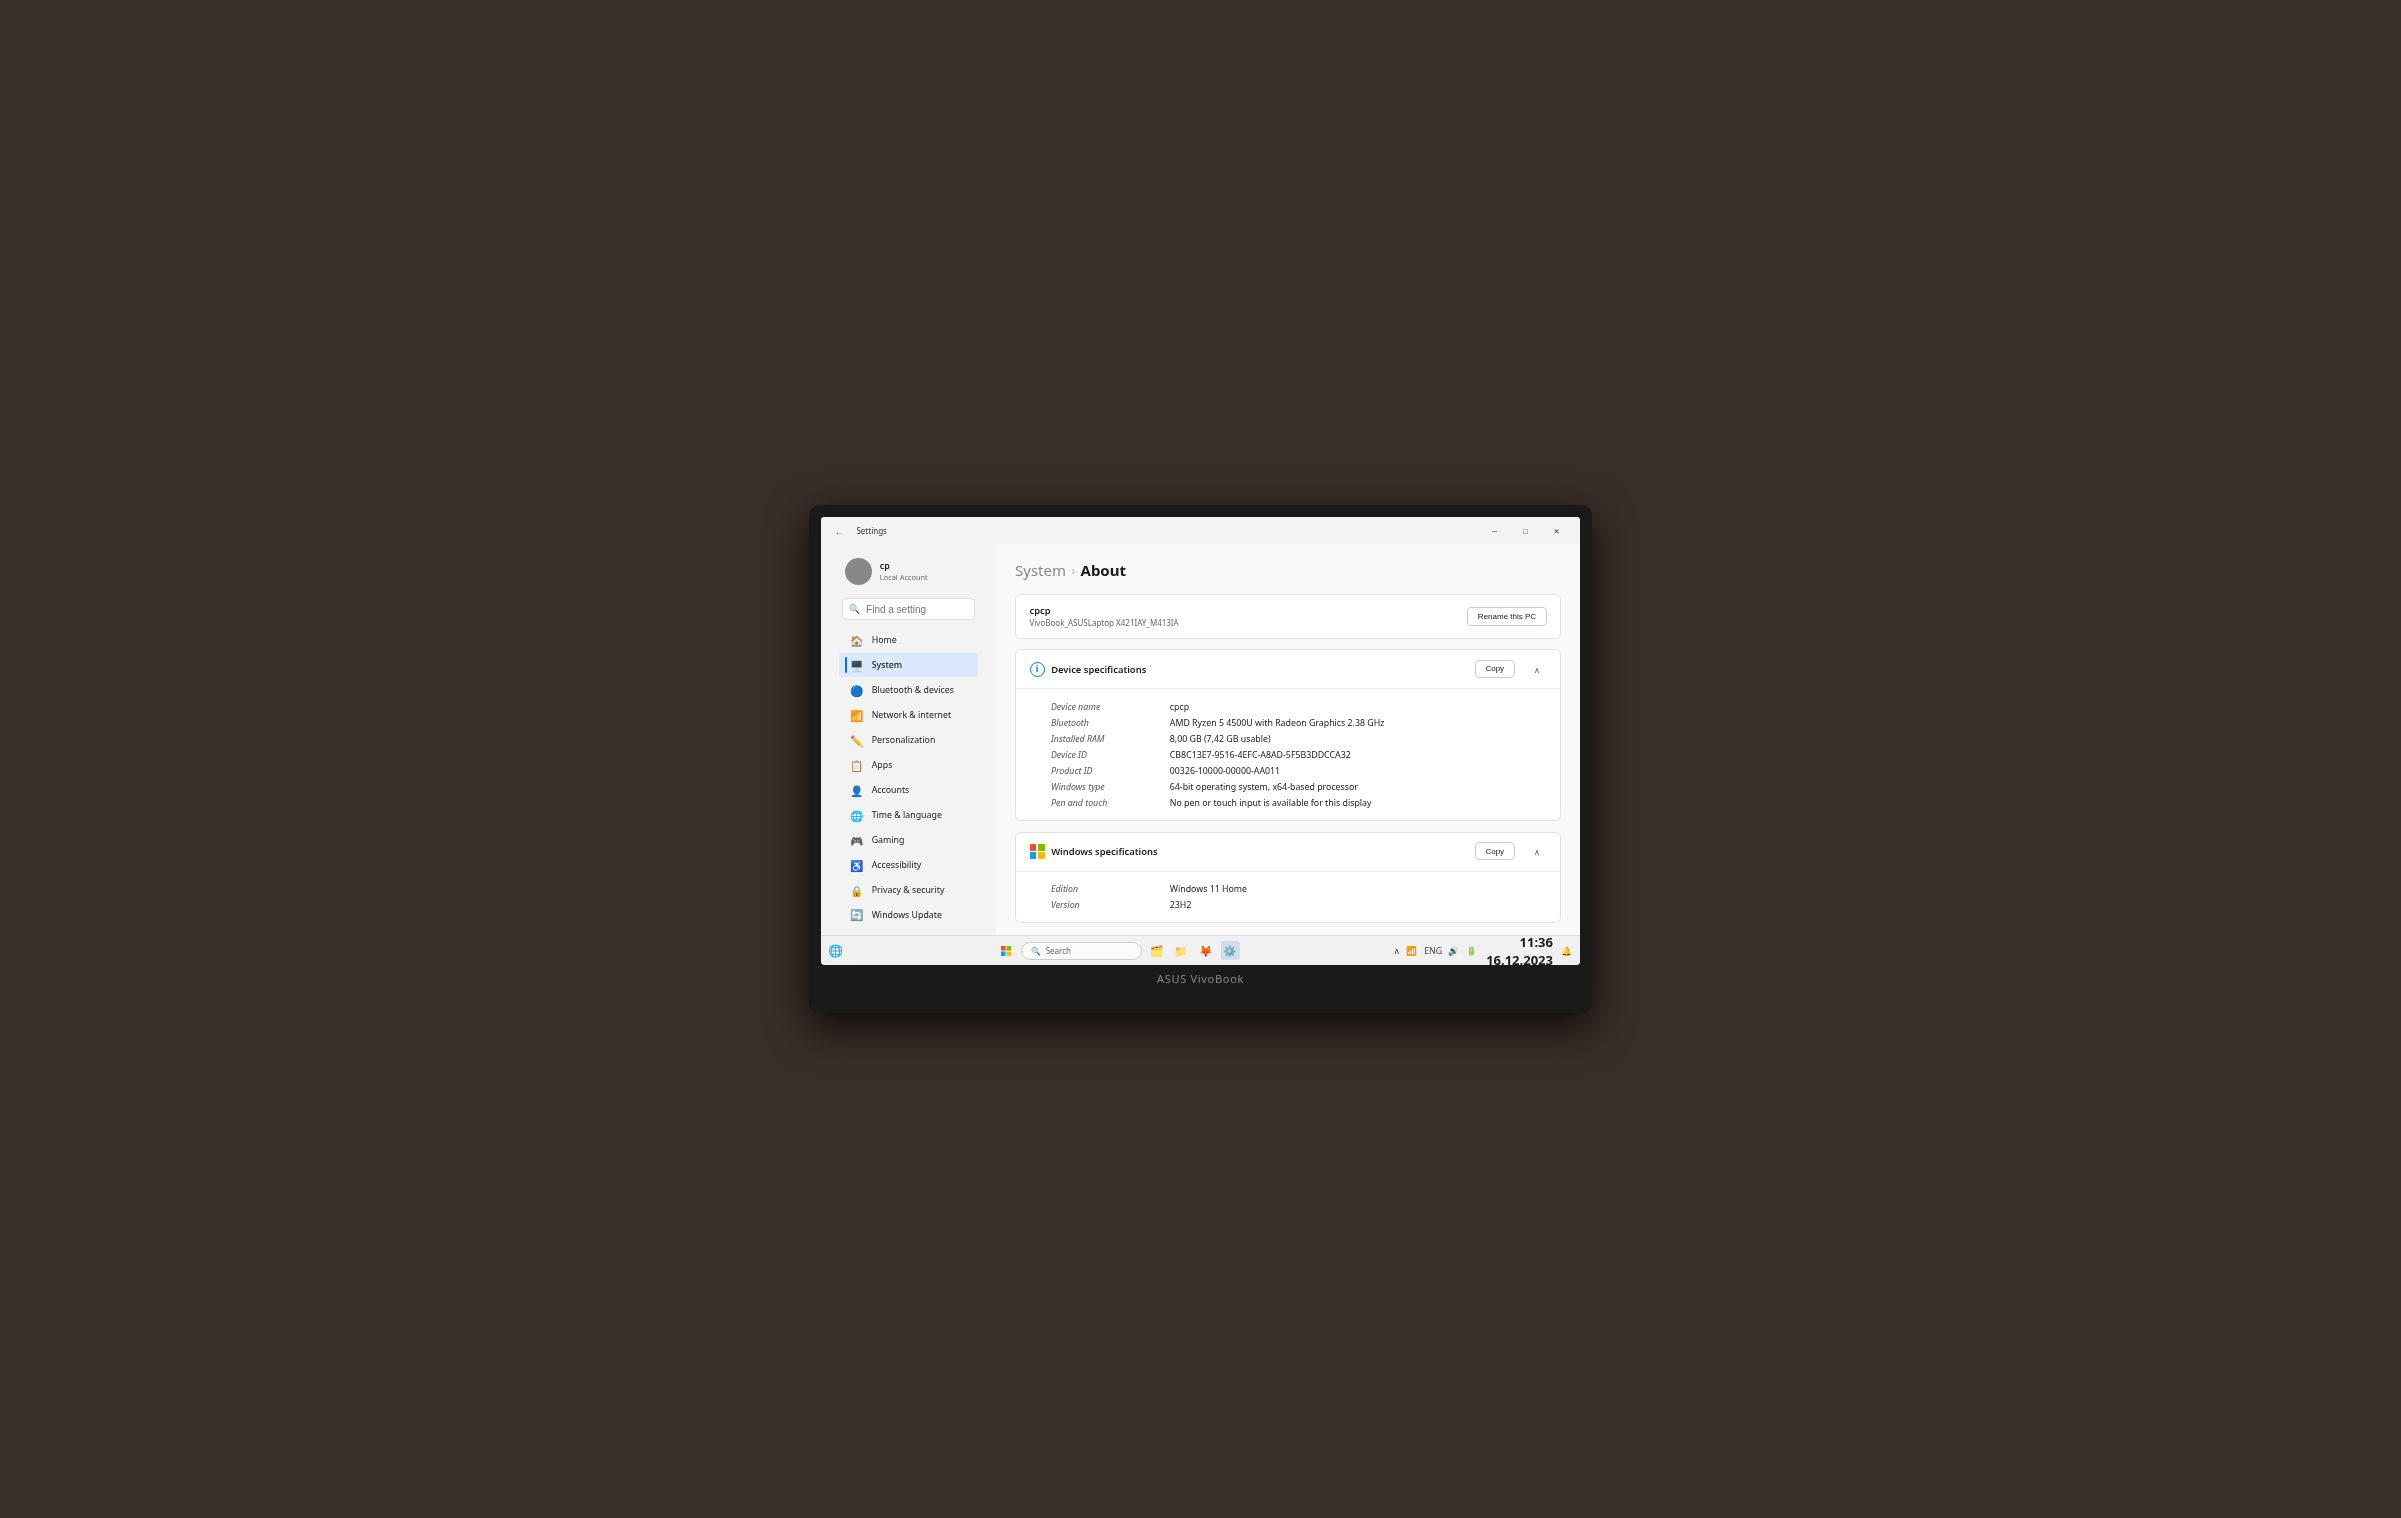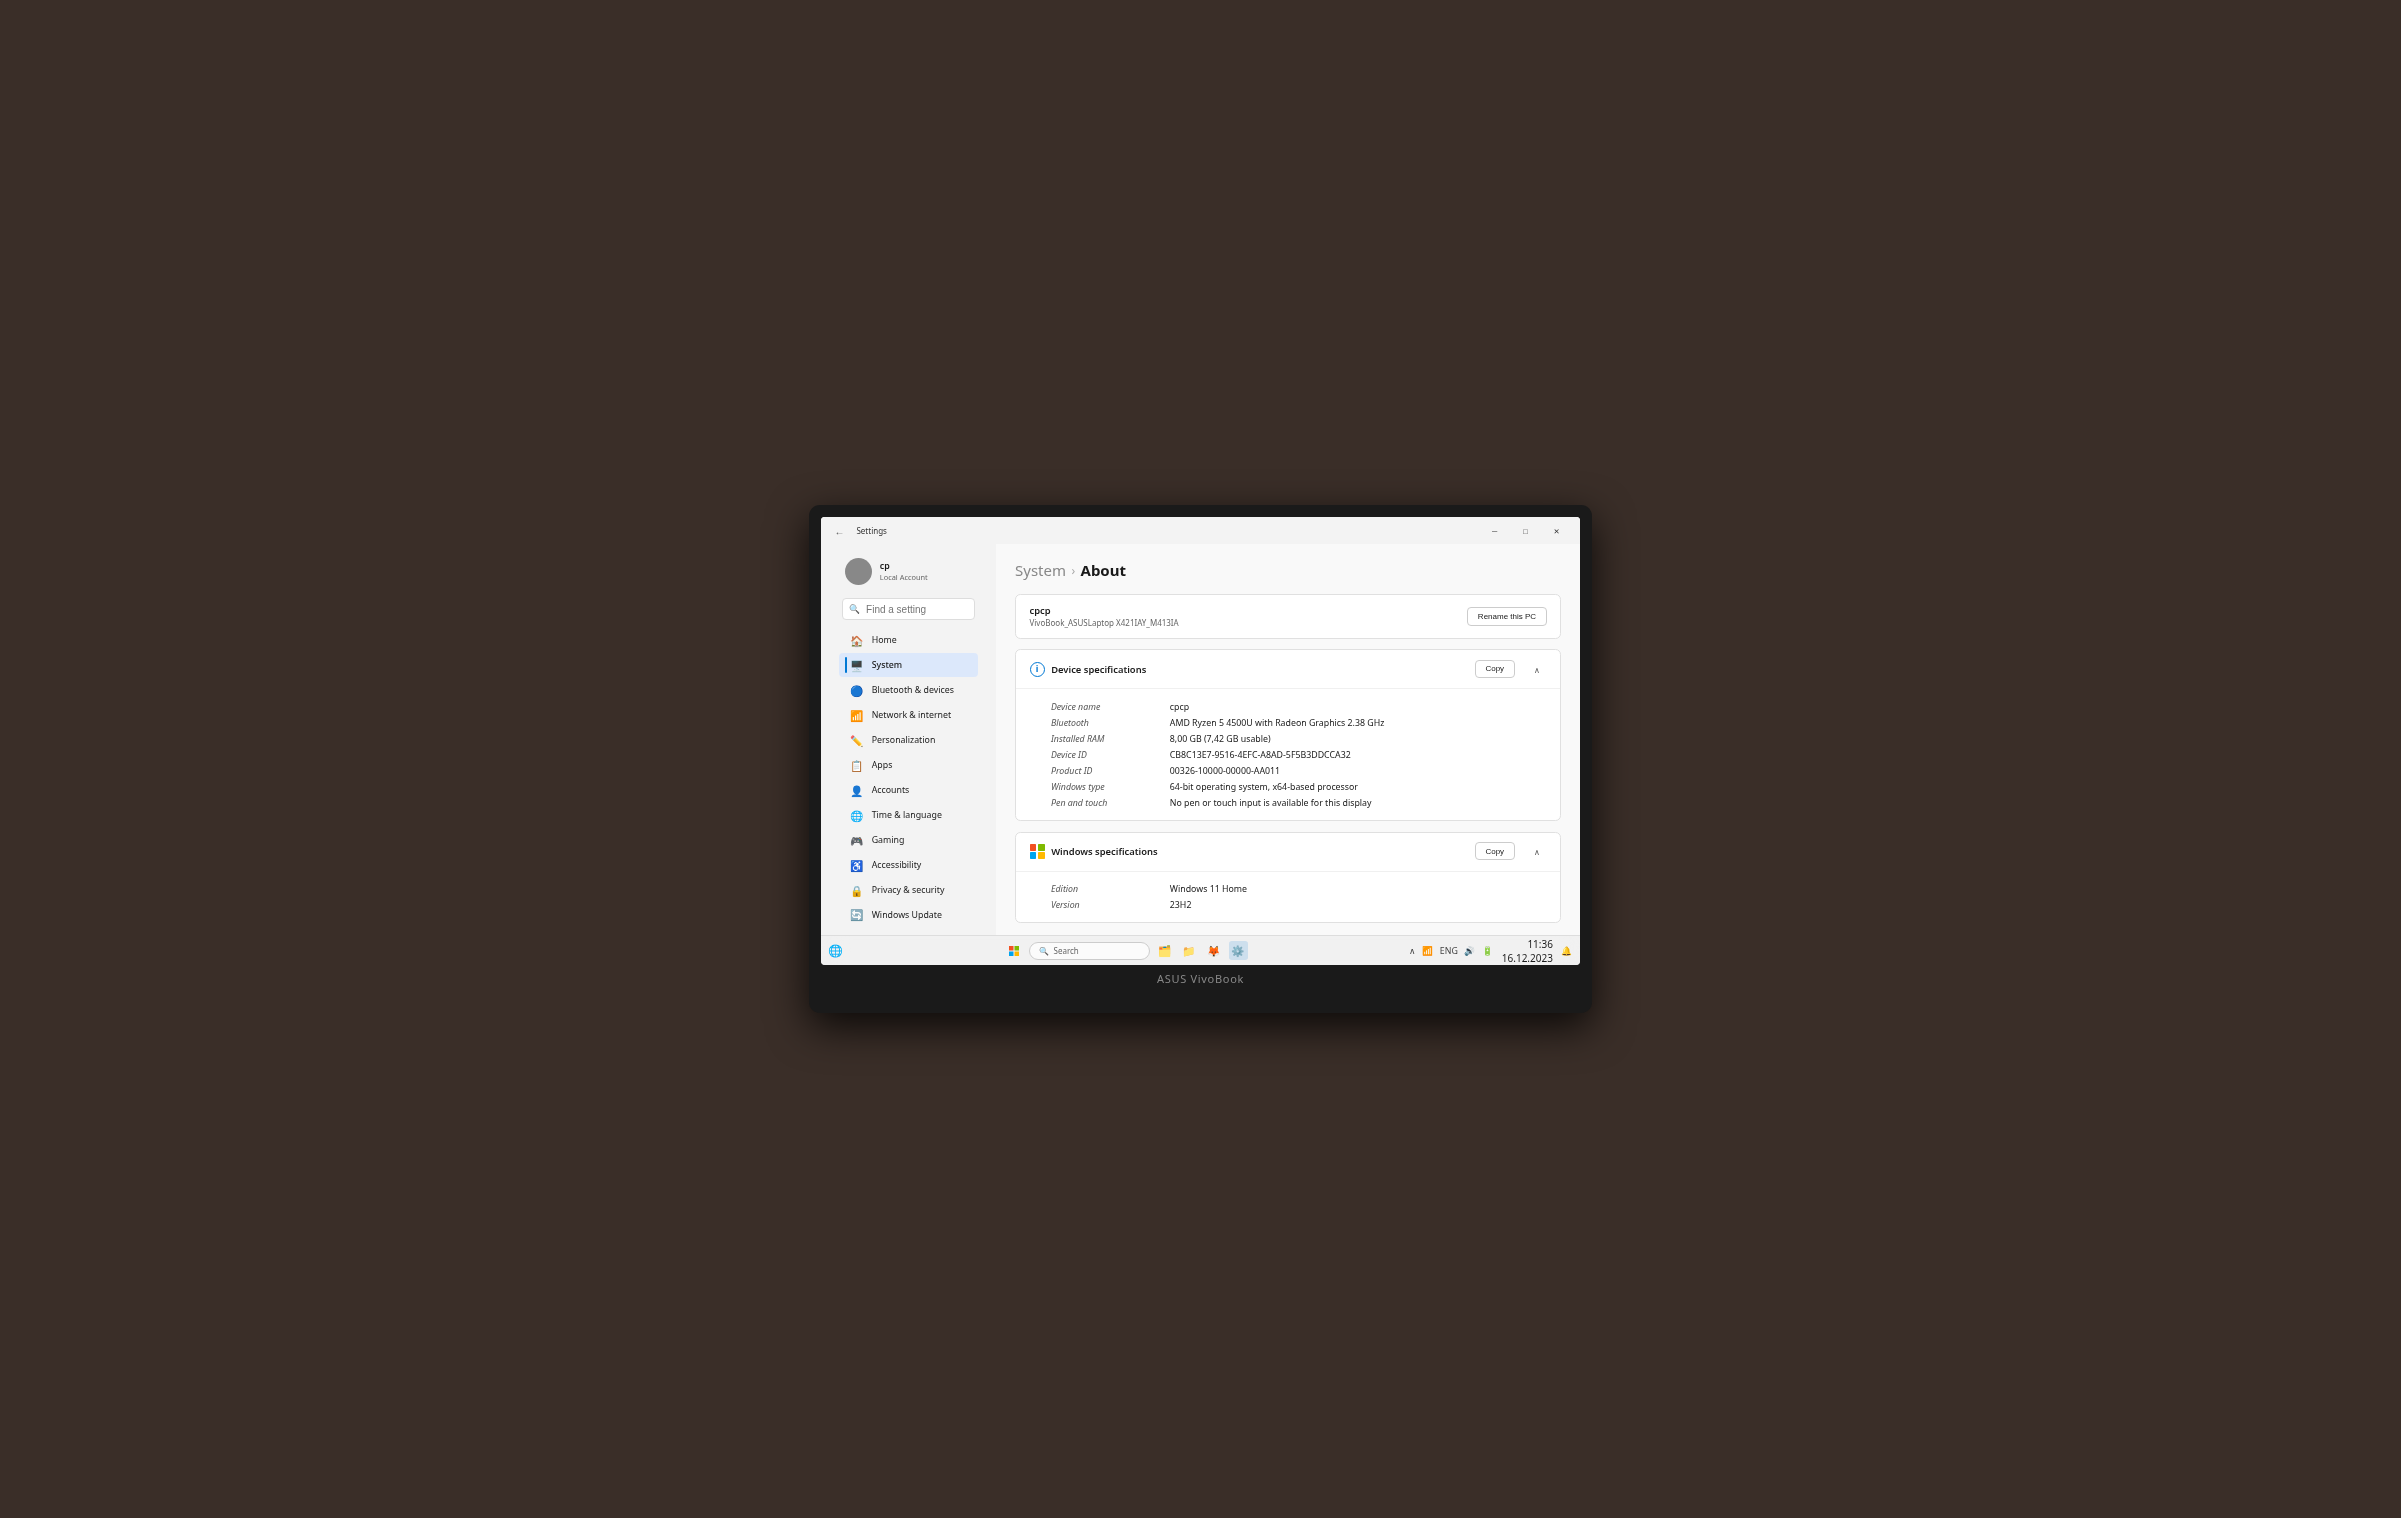--- a/index.html
+++ b/index.html
@@ -313,21 +313,21 @@
       display: block;
       border-radius: 0.7px;
     }
     .win-q1 { background: #f25022; }
     .win-q2 { background: #7fba00; }
     .win-q3 { background: #00a4ef; }
     .win-q4 { background: #ffb900; }
 
     .tray-icons { display: flex; align-items: center; gap: 2.7px; }
     .tray-icon { font-size: 8.8px; color: #444; cursor: pointer; padding: 1.3px 2px; border-radius: 2px; }
-    .clock { text-align: right; font-size: 10px; line-height: 1.4; color: #1a1a1a; padding: 0 2.7px; }
+    .clock { text-align: right; font-size: 13px; line-height: 1.4; color: #1a1a1a; padding: 0 2.7px; font-weight: bold; }
   </style>
 </head>
 <body>
 
 <div class="laptop-frame">
   <div class="screen">
 
     <div class="window">
 
       <div class="title-bar">

